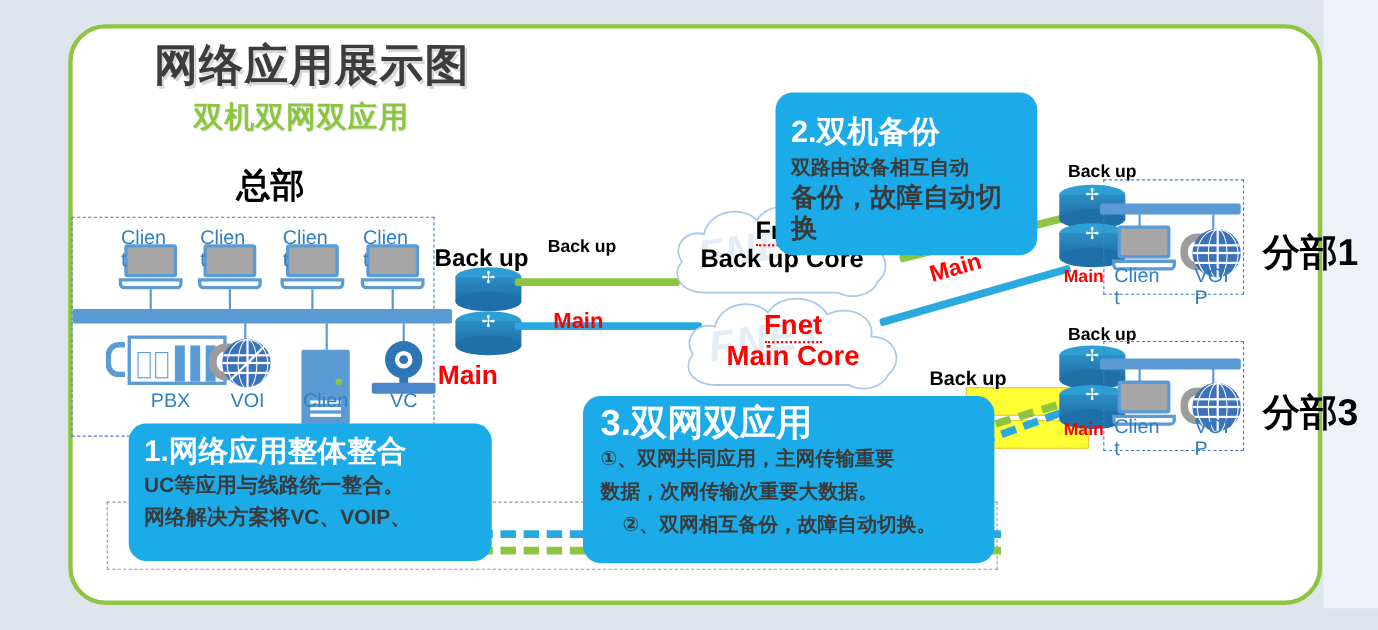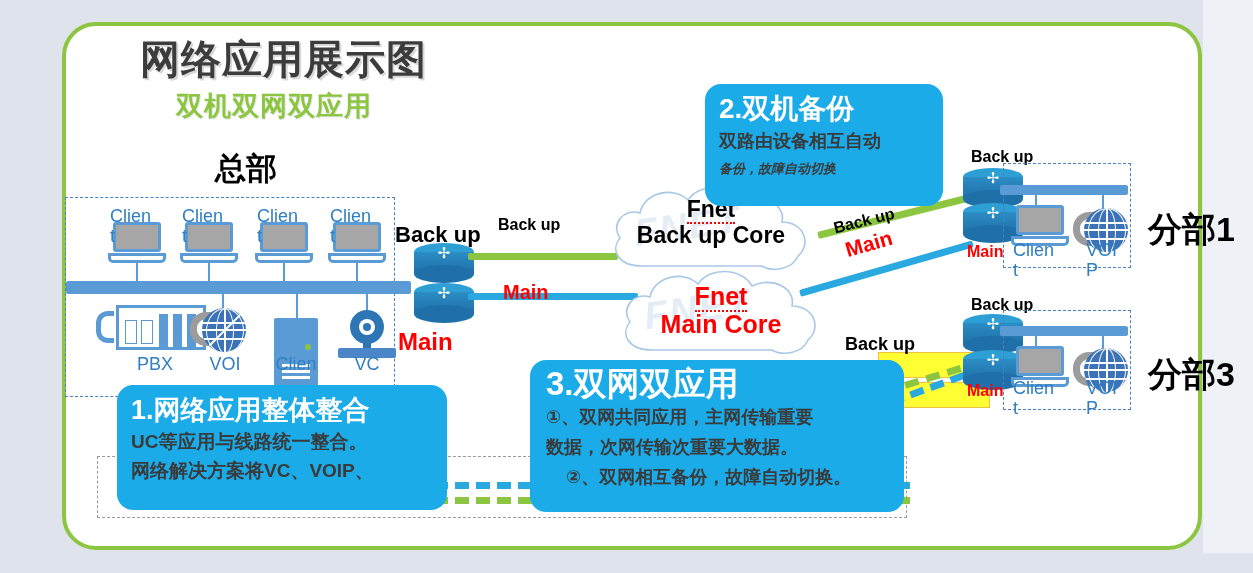--- a/index.html
+++ b/index.html
@@ -385,24 +385,24 @@
   <div class="gray-box" style="left:97px;top:456px;width:810px;height:62px;"></div>
   <div class="dash-blue" style="left:140px;top:482px;width:770px;"></div>
   <div class="dash-green" style="left:140px;top:497px;width:770px;"></div>
 
   <div class="callout" style="left:117px;top:385px;width:330px;height:125px;padding:8px 14px;">
     <div class="co-title" style="font-size:27px;line-height:34px;">1.网络应用整体整合</div>
     <div class="co-body" style="font-size:19px;line-height:29px;">UC等应用与线路统一整合。</div>
     <div class="co-body" style="font-size:19px;line-height:29px;">网络解决方案将VC、VOIP、</div>
   </div>
 
-  <div class="callout" style="left:705px;top:84px;width:238px;height:122px;padding:7px 14px;">
+  <div class="callout" style="left:705px;top:84px;width:238px;height:148px;padding:18px 14px;">
     <div class="co-title" style="font-size:28px;line-height:36px;">2.双机备份</div>
     <div class="co-body" style="font-size:18px;line-height:28px;">双路由设备相互自动</div>
-    <div class="co-body" style="font-size:13px;line-height:28px;font-style:italic;">备份，故障自动切换</div>
+    <div class="co-body" style="font-size:24px;line-height:28px;">备份，故障自动切换</div>
   </div>
 
   <div class="callout" style="left:530px;top:360px;width:374px;height:152px;padding:6px 16px;">
     <div class="co-title" style="font-size:33px;line-height:36px;">3.双网双应用</div>
     <div class="co-body" style="font-size:18px;line-height:30px;">①、双网共同应用，主网传输重要</div>
     <div class="co-body" style="font-size:18px;line-height:30px;">数据，次网传输次重要大数据。</div>
     <div class="co-body" style="font-size:18px;line-height:30px;margin-left:20px;">②、双网相互备份，故障自动切换。</div>
   </div>
 
 </div>

